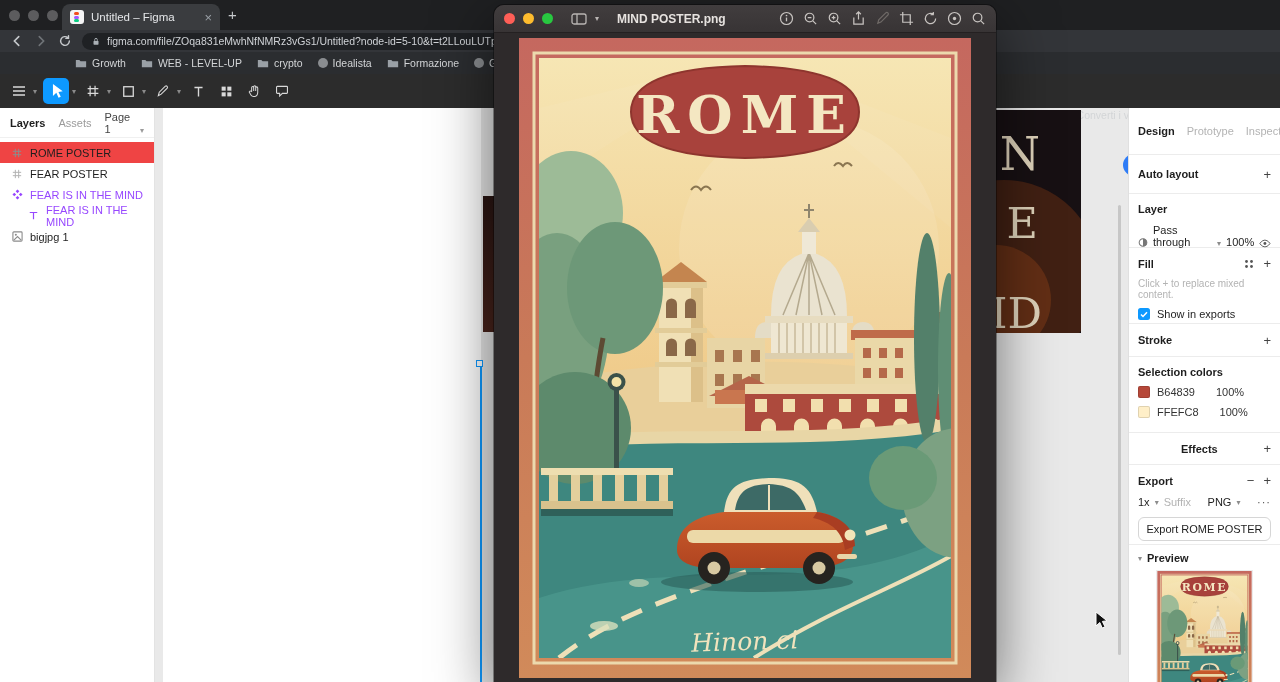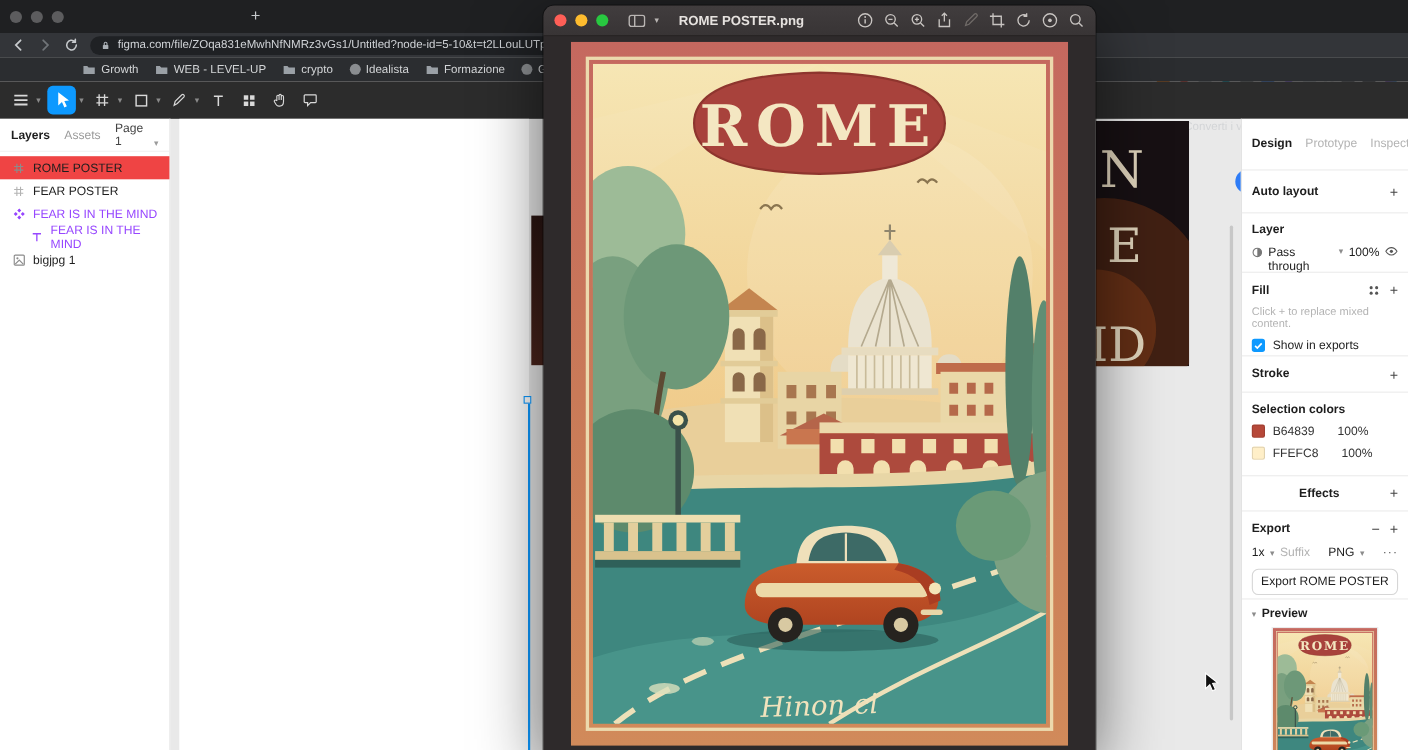--- a/index.html
+++ b/index.html
@@ -84,21 +84,21 @@
   .sec-tabs{height:47px;display:flex;align-items:center;gap:12px;}
   .rtab-on{font-weight:700;color:#1e1e1e;}
   .rtab-off{color:#b3b3b3;}
   .hrow{display:flex;align-items:center;}
   .hlabel{font-weight:700;}
   .hbtns{margin-left:auto;display:flex;align-items:center;gap:9px;color:#333;}
   .pm{font-size:13px;line-height:1;color:#444;}
   .sec-auto{height:39px;display:flex;align-items:center;}
   .sec-auto .hrow{width:100%;}
   .sec-layer{height:54px;padding-top:9px;}
-  .ctlrow{display:flex;align-items:flex-start;gap:5px;margin-top:9px;color:#1e1e1e;}
+  .ctlrow{display:flex;align-items:flex-end;gap:5px;margin-top:9px;color:#1e1e1e;}
   .ctlrow .sp{margin-left:auto;}
   .mini{color:#8c8c8c;font-size:8px;}
   .sec-fill{height:76px;padding-top:9px;}
   .hint{color:#b3b3b3;font-size:10px;margin-top:8px;}
   .chkrow{display:flex;align-items:center;gap:7px;margin-top:8px;}
   .chk{width:12px;height:12px;border-radius:2.5px;background:#0d99ff;display:flex;align-items:center;justify-content:center;flex:none;}
   .sec-stroke{height:33px;display:flex;align-items:center;}
   .sec-stroke .hrow{width:100%;}
   .sec-selcol{height:76px;padding-top:9px;}
   .colrow{display:flex;align-items:flex-end;gap:7px;margin-top:8px;color:#333;}
@@ -251,20 +251,29 @@
 </svg>
 
 <div id="app">
 
   <div class="abs titlebar">
     <div class="lights">
       <span class="light"></span>
       <span class="light"></span>
       <span class="light"></span>
     </div>
+    <div class="tab">
+      <span class="favicon">
+          <i></i>
+          <i></i>
+          <i></i>
+        </span>
+      <span class="tabtitle">Untitled – Figma</span>
+      <span class="tabclose">×</span>
+    </div>
     <span class="newtab">+</span>
   </div>
 
   <div class="abs urlbar">
     <span class="navic">
       <svg width="14" height="14" viewBox="0 0 16 16">
           <path d="M10,3L5,8l5,5" stroke="#c6c9cc" stroke-width="1.8" fill="none" stroke-linecap="round"></path>
         </svg>
       </span>
     <span class="navic">
@@ -626,21 +635,21 @@
   <div class="abs pwin">
     <div class="ptbar">
       <span class="plight pl-red"></span>
       <span class="plight pl-yel"></span>
       <span class="plight pl-grn"></span>
       <svg width="16" height="12" viewBox="0 0 16 12" style="margin-left:10px">
         <rect x="1" y="1" width="14" height="10" rx="2" fill="none" stroke="#b9b5b3" stroke-width="1.3"></rect>
           <path d="M6,1v10" stroke="#b9b5b3" stroke-width="1.3"></path>
         </svg>
       <span class="mini" style="color:#b9b5b3">▾</span>
-      <span class="ptitle">ROME POSTER.png</span>
+      <span class="ptitle">MIND POSTER.png</span>
       <div class="picons">
         <svg width="15" height="15" viewBox="0 0 16 16">
           <circle cx="8" cy="8" r="6.4" fill="none" stroke="#c8c4c1" stroke-width="1.3"></circle>
             <path d="M8,7v4" stroke="#c8c4c1" stroke-width="1.4"></path>
             <circle cx="8" cy="4.8" r="0.9" fill="#c8c4c1"></circle>
           </svg>
         <svg width="15" height="15" viewBox="0 0 16 16">
           <circle cx="7" cy="7" r="4.6" fill="none" stroke="#c8c4c1" stroke-width="1.3"></circle>
             <path d="M10.5,10.5L14,14 M5,7h4" stroke="#c8c4c1" stroke-width="1.3"></path>
           </svg>

